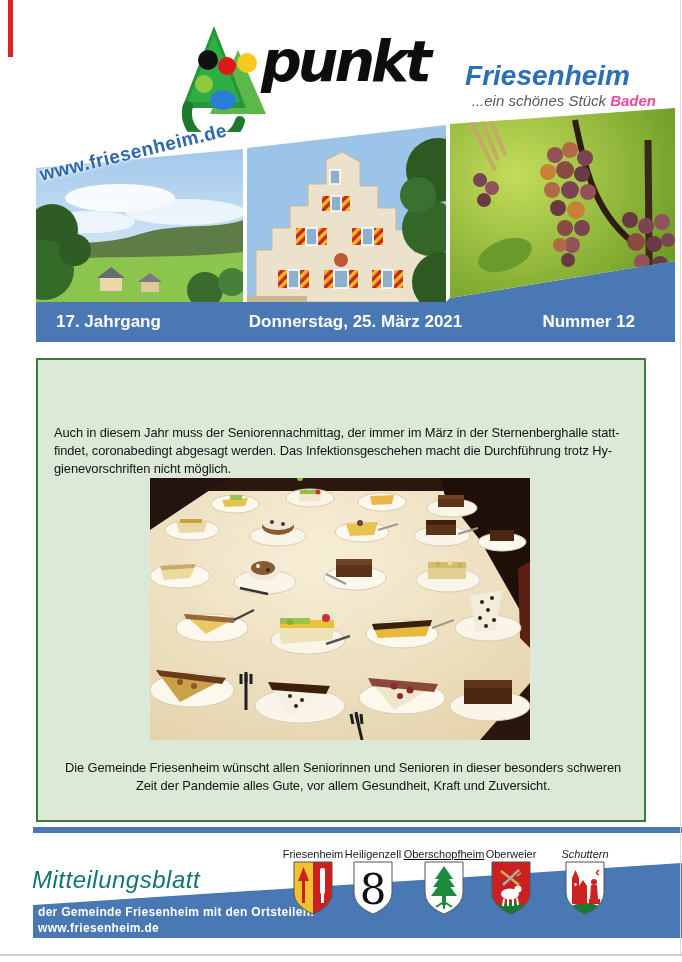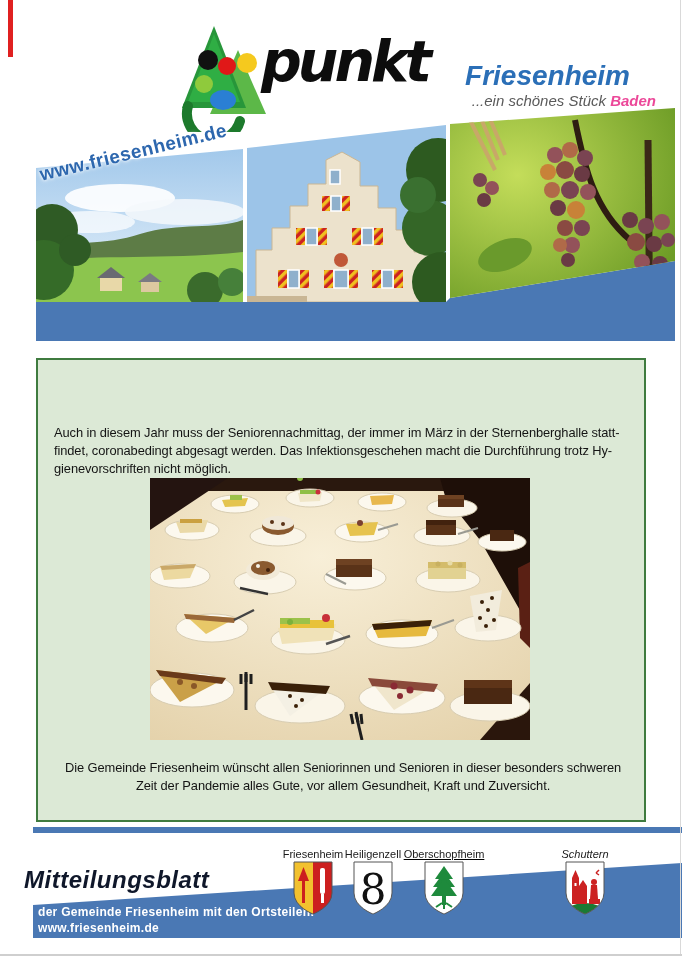--- a/index.html
+++ b/index.html
@@ -54,22 +54,22 @@
   .para{position:absolute;left:16px;width:584px;font-size:13px;color:#141414;
     letter-spacing:-.1px;}
   .para .pline{white-space:nowrap;line-height:18px;transform:scaleX(.99);transform-origin:left center;}
   #para1{top:64px;}
   #para2{top:399px;text-align:center;}
   #cakes-photo{position:absolute;left:112px;top:118px;width:380px;height:262px;}
 
   
   #footer-svg{left:0;top:820px;width:682px;height:142px;}
   #masthead{
-    left:24px;top:866px;font-size:24px;font-weight:bold;font-style:italic;
-    color:#0f172a;letter-spacing:.5px;
+    left:32px;top:866px;font-size:24px;font-weight:normal;font-style:italic;
+    color:#0f766e;letter-spacing:.5px;
   }
   .footer-sub{
     position:absolute;left:38px;color:#fff;font-weight:bold;font-size:12px;letter-spacing:.3px;
   }
   #footer-sub1{top:905px;}
   #footer-sub2{top:921px;}
   .crest{position:absolute;width:90px;text-align:center;top:848px;}
   .crest .crest-label{font-size:11px;color:#1a1a1a;display:block;margin-bottom:1px;}
   .crest svg{display:block;margin:0 auto;}
   #crest-0{left:268px;} #crest-1{left:328px;} #crest-2{left:399px;text-decoration:underline;}
@@ -225,20 +225,25 @@
           <circle cx="666" cy="215" r="7" fill="#7a4452"></circle>
       </g>
       <circle cx="480" cy="80" r="7" fill="#7a4452"></circle>
         <circle cx="492" cy="88" r="7" fill="#93525a"></circle>
       <circle cx="484" cy="100" r="7" fill="#6a3a44"></circle>
     </g>
   </svg>
 
   <div class="abs" id="www-overlay">www.friesenheim.de</div>
 
+  <div class="abs" id="info-bar">
+    <span id="info-left">17. Jahrgang</span>
+    <span id="info-center">Donnerstag, 25. März 2021</span>
+    <span id="info-right">Nummer 12</span>
+  </div>
 
   <div class="abs" id="article-box">
 
     <div class="para" id="para1">
       <div class="pline">Auch in diesem Jahr muss der Seniorennachmittag, der immer im März in der Sternenberghalle statt-</div>
       <div class="pline">findet, coronabedingt abgesagt werden. Das Infektionsgeschehen macht die Durchführung trotz Hy-</div>
       <div class="pline">gienevorschriften nicht möglich.</div>
     </div>
 
     <svg id="cakes-photo" viewBox="0 0 380 262">
@@ -468,20 +473,41 @@
         <polygon points="20,5 29,18 11,18" fill="#1e8a3c"></polygon>
         <polygon points="20,11 31,26 9,26" fill="#1e8a3c"></polygon>
         <polygon points="20,17 33,35 7,35" fill="#1e8a3c"></polygon>
         <rect x="18" y="35" width="4" height="9" fill="#1e8a3c"></rect>
         <path d="M12,46 L18,42 M28,46 L22,42 M20,44 L20,48" stroke="#1e8a3c" stroke-width="2"></path>
       </g>
       <path d="M1,1 H39 V32 C39,46 20,53 20,53 C20,53 1,46 1,32 Z" fill="none" stroke="#555" stroke-width="1"></path>
     </svg>
   </div>
 
+  <div class="crest" id="crest-3">
+    <span class="crest-label">Oberweier</span>
+    <svg width="40" height="54" viewBox="0 0 40 54">
+      <defs>
+          <clipPath id="sh3">
+            <path d="M1,1 H39 V32 C39,46 20,53 20,53 C20,53 1,46 1,32 Z"></path>
+          </clipPath>
+        </defs>
+      <g clip-path="url(#sh3)">
+        <rect width="40" height="54" fill="#cc1f1f"></rect>
+        <ellipse cx="20" cy="50" rx="17" ry="9" fill="#1a7a34"></ellipse>
+        <line x1="10" y1="10" x2="28" y2="24" stroke="#c8b468" stroke-width="2.5"></line>
+        <line x1="28" y1="9" x2="12" y2="24" stroke="#aaaaaa" stroke-width="2.5"></line>
+        <path d="M24,12 L28,9 M26,15 L30,12" stroke="#c8b468" stroke-width="1.5"></path>
+        <ellipse cx="19" cy="33" rx="9" ry="5.5" fill="#ffffff"></ellipse>
+        <circle cx="27" cy="28" r="3.5" fill="#ffffff"></circle>
+        <path d="M13,38 L12,45 M17,38 L17,45 M22,38 L22,45 M26,37 L27,44" stroke="#ffffff" stroke-width="2"></path>
+      </g>
+      <path d="M1,1 H39 V32 C39,46 20,53 20,53 C20,53 1,46 1,32 Z" fill="none" stroke="#555" stroke-width="1"></path>
+    </svg>
+  </div>
 
   <div class="crest" id="crest-4">
     <span class="crest-label">Schuttern</span>
     <svg width="40" height="54" viewBox="0 0 40 54">
       <defs>
           <clipPath id="sh4">
             <path d="M1,1 H39 V32 C39,46 20,53 20,53 C20,53 1,46 1,32 Z"></path>
           </clipPath>
         </defs>
       <g clip-path="url(#sh4)">

